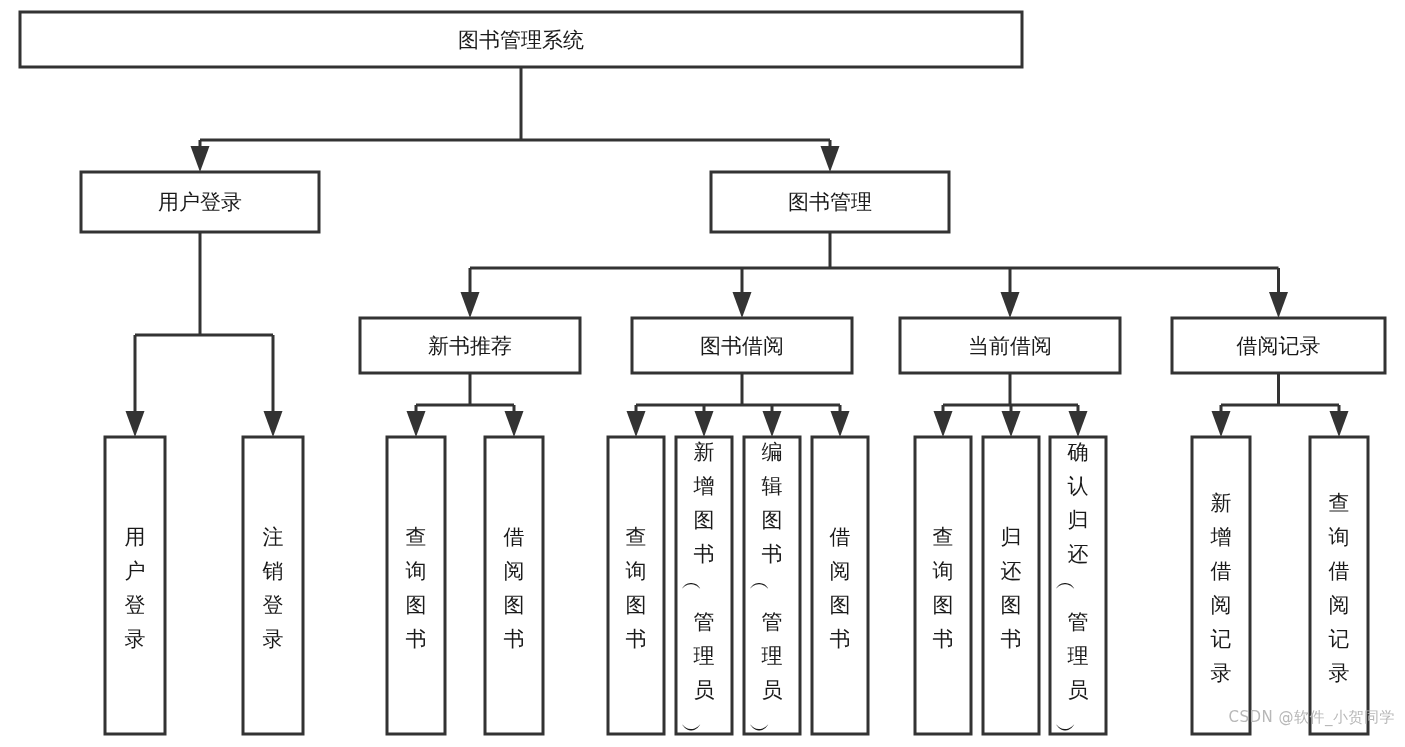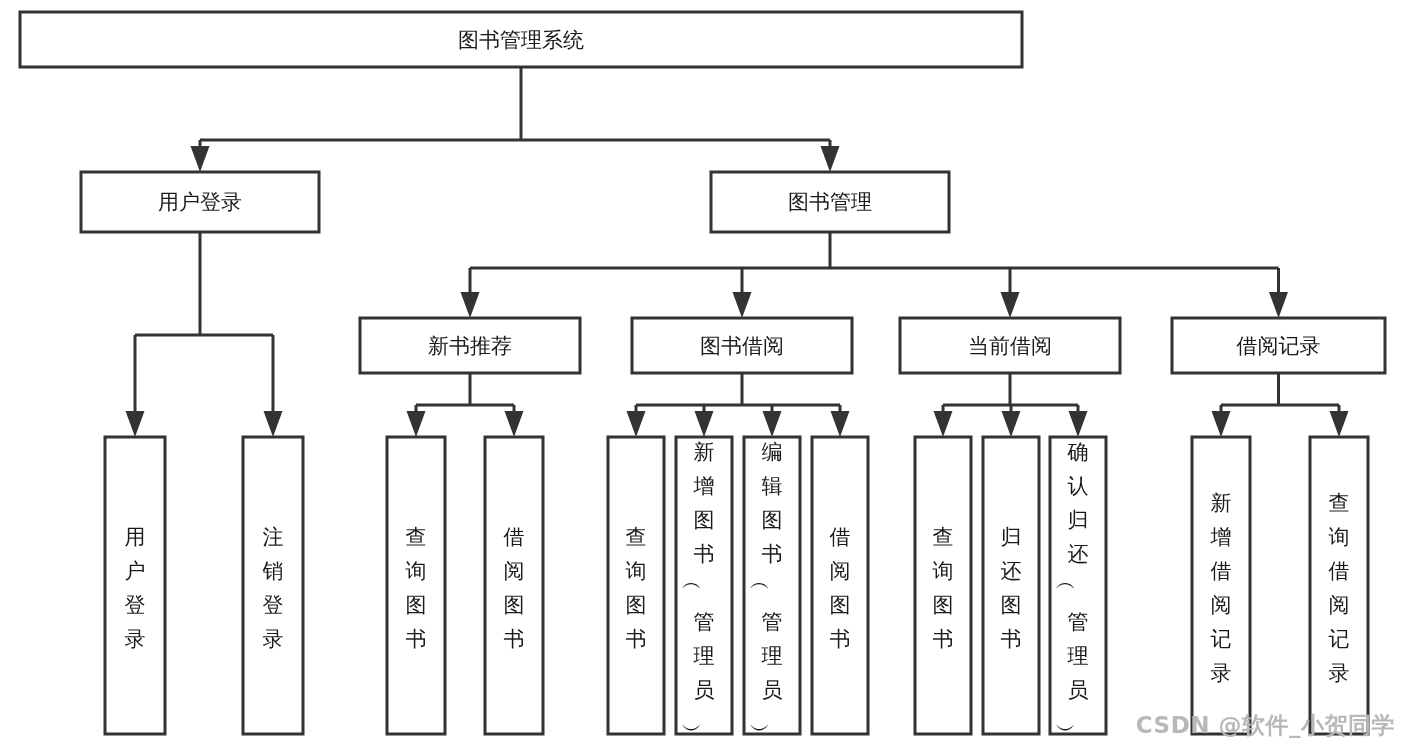--- a/index.html
+++ b/index.html
@@ -51,29 +51,28 @@
     fill: none;
     stroke-linecap: butt;
   }
   .arrow-head {
     fill: #333333;
     stroke: none;
   }
   .watermark {
     position: absolute;
     right: 10px;
-    bottom: 6px;
-    font-family: "DejaVu Sans", "Liberation Sans", sans-serif;
-    font-size: 23px;
+    bottom: 20px;
+    font-family: "DejaVu Sans", "Liberation Sans", sans-serif;
+    font-size: 15px;
     color: #b8b8b8;
     letter-spacing: 0.5px;
     white-space: nowrap;
     pointer-events: none;
     user-select: none;
-    font-weight: bold;
   }
 </style>
 </head>
 <body>
 
 <div id="diagram-root">
   <svg class="flow" viewBox="0 0 1405 747" xmlns="http://www.w3.org/2000/svg">
     <g id="edge-layer">
         <g>
           <line class="connector" x1="521" y1="67" x2="521" y2="140"></line>

